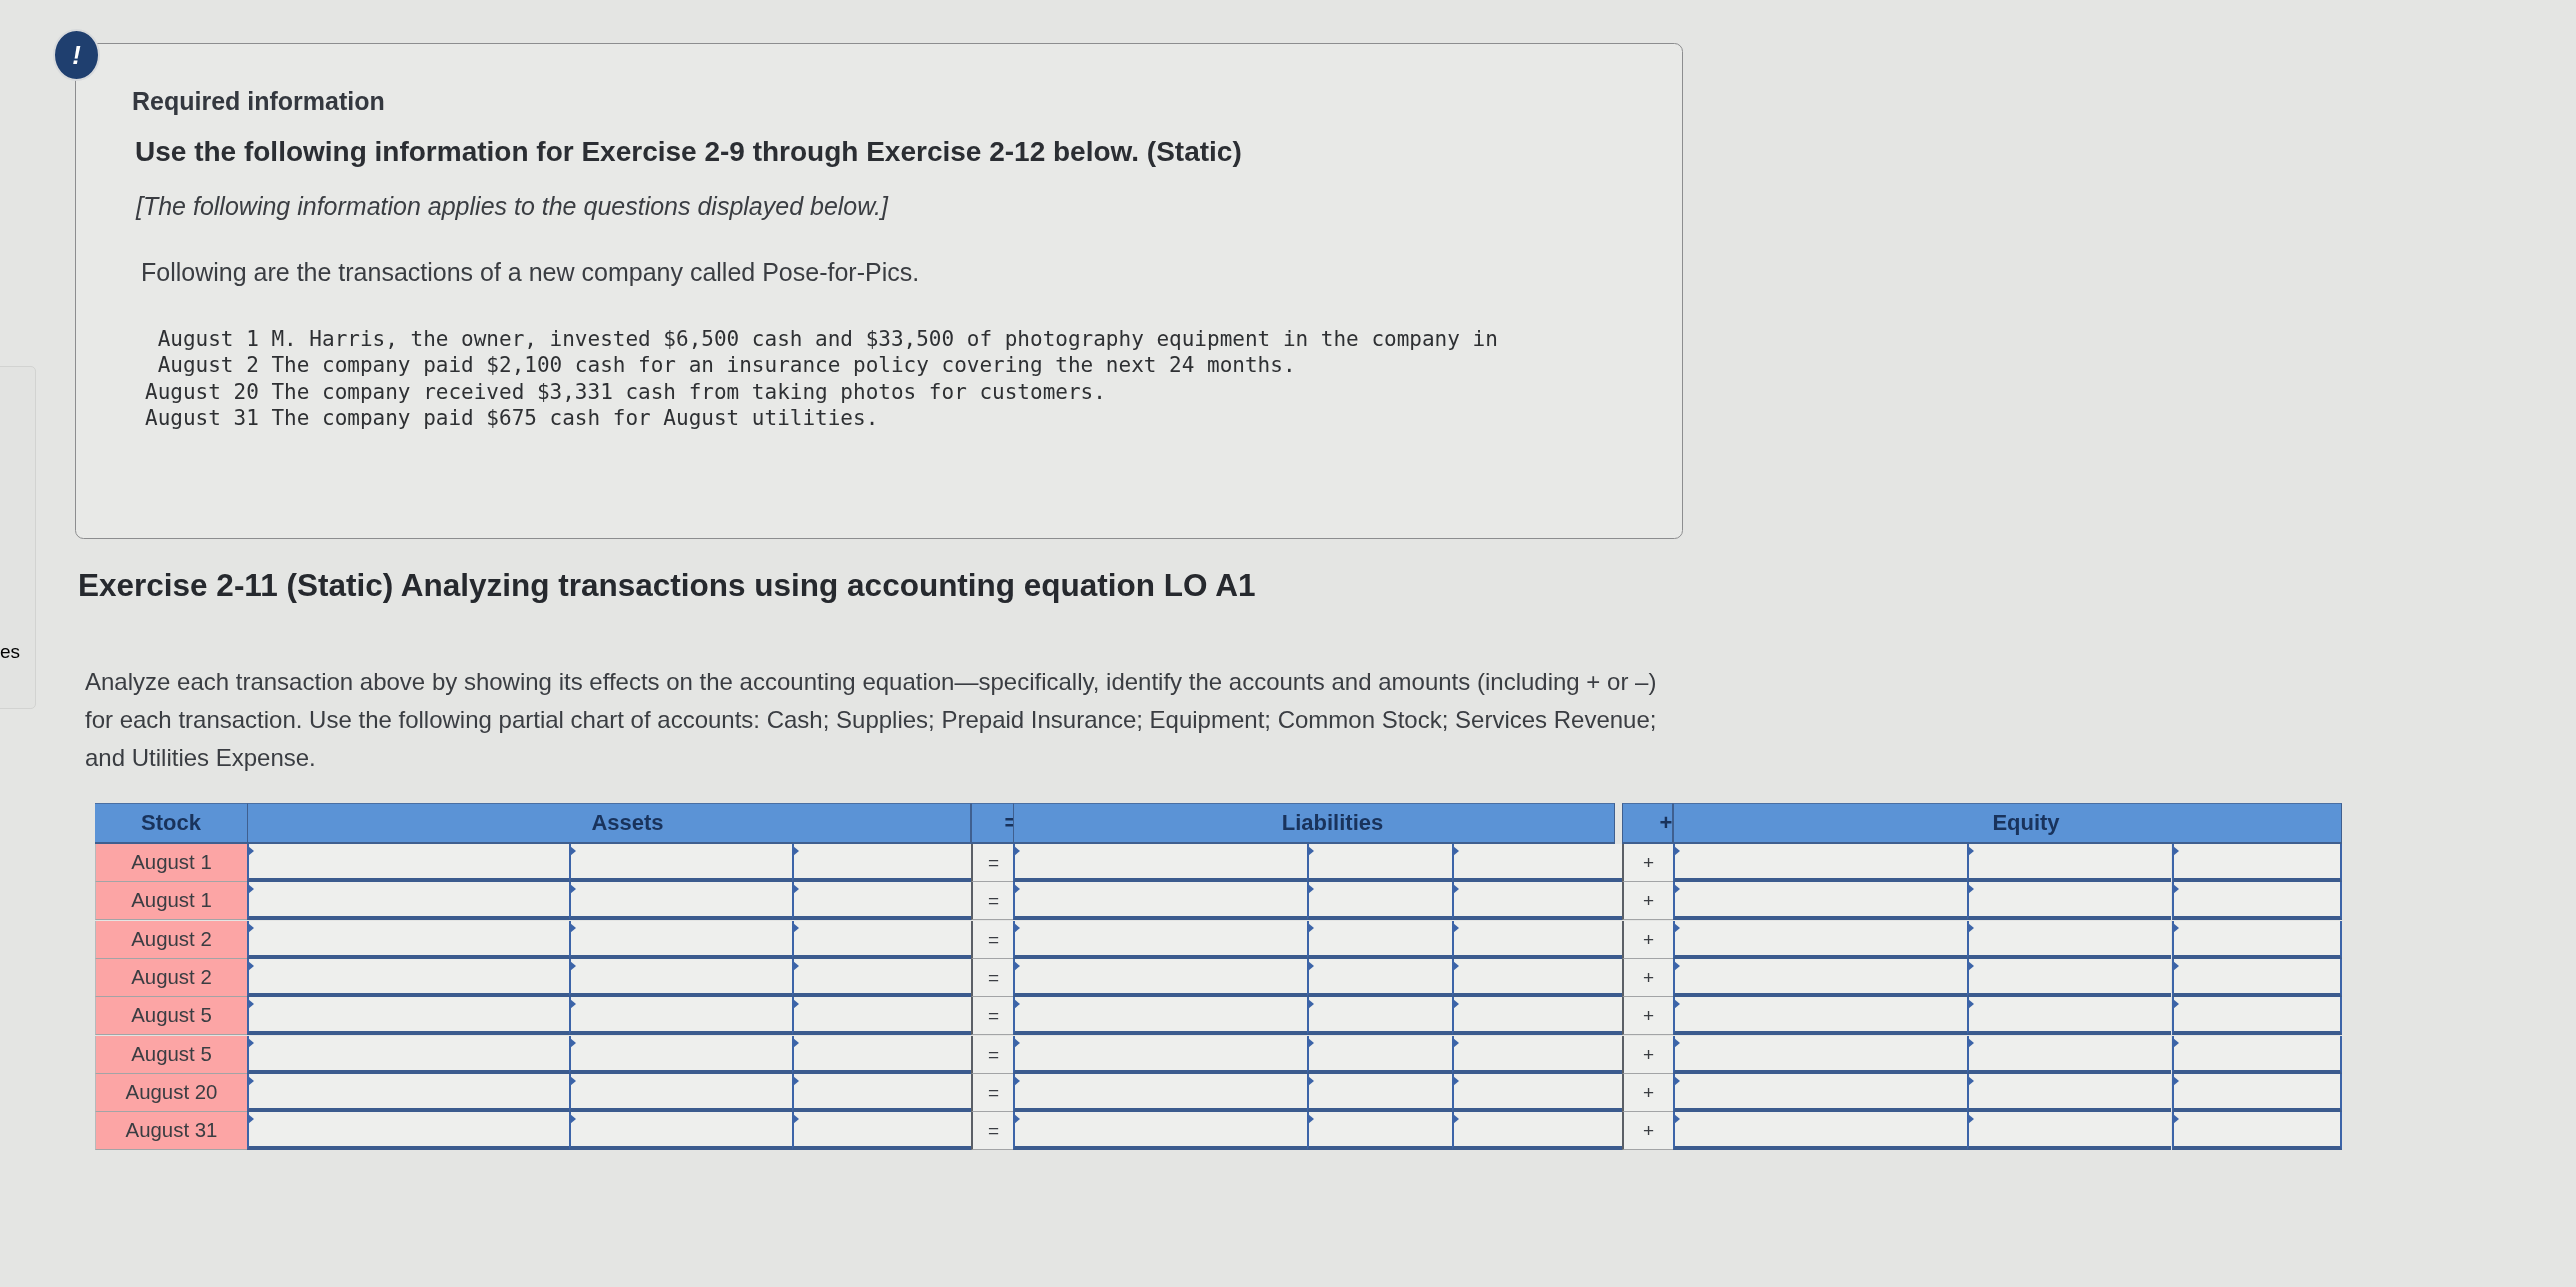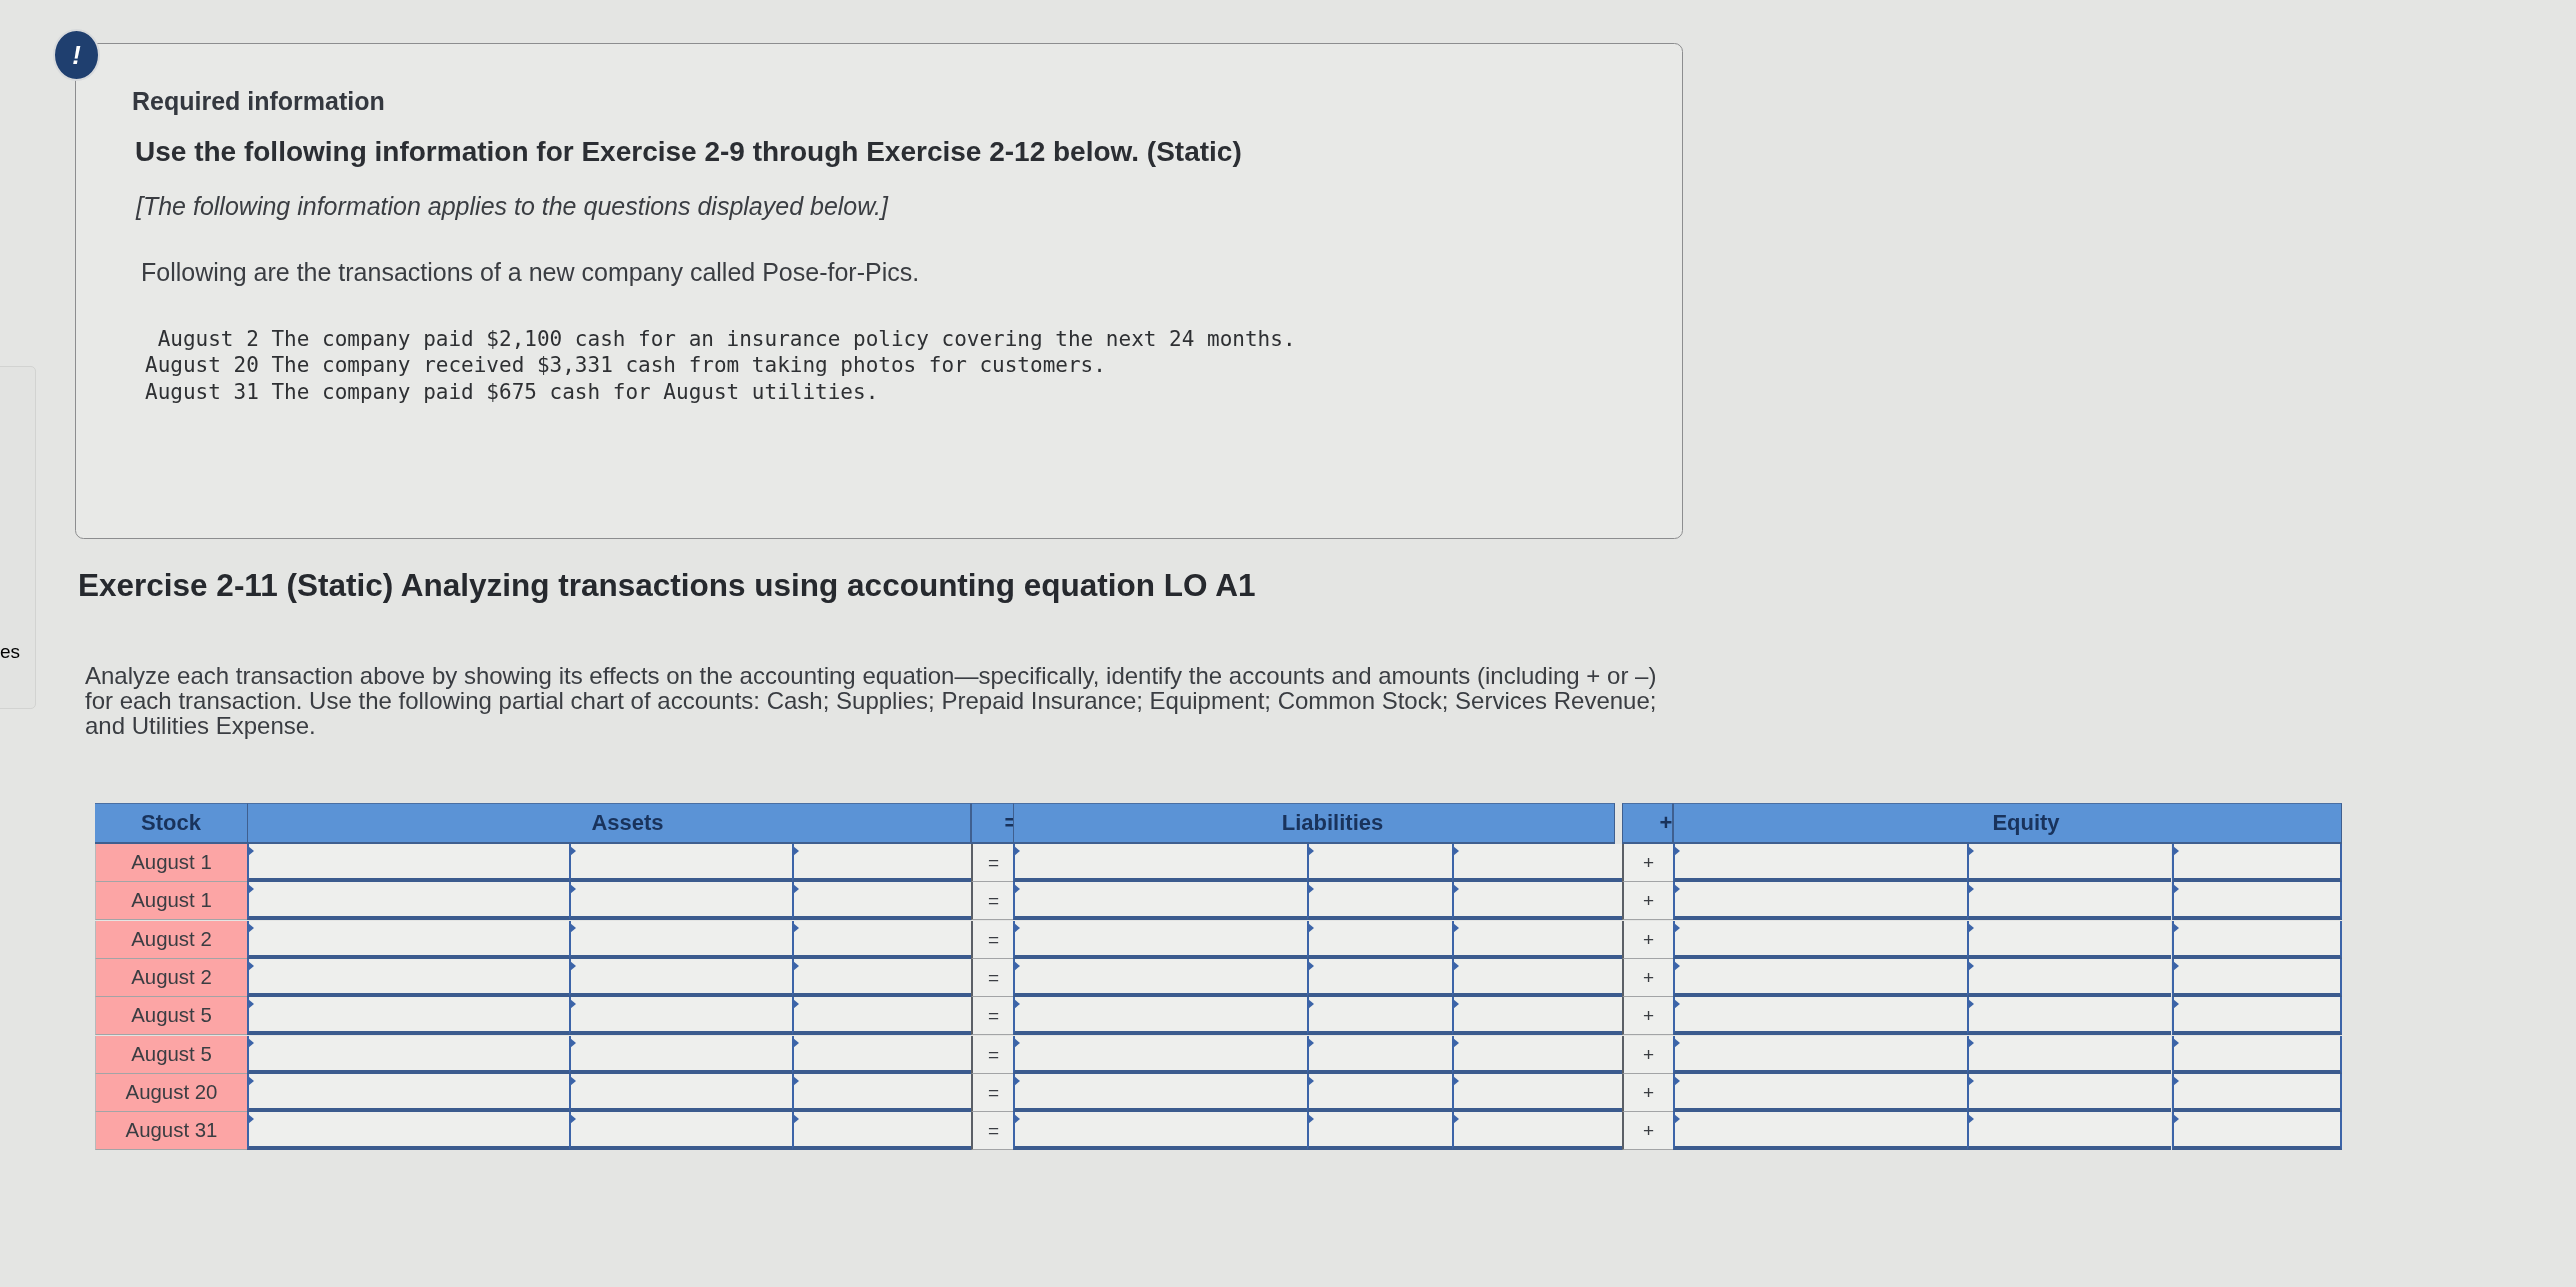--- a/index.html
+++ b/index.html
@@ -112,21 +112,21 @@
     font-size: 31.5px;
     font-weight: bold;
     color: #26292e;
   }
   .instructions {
     position: absolute;
     left: 85px;
     top: 663px;
     width: 1601px;
     font-size: 24px;
-    line-height: 25px;
+    line-height: 38px;
     color: #3a3d42;
   }
   .eq-table {
     position: absolute;
     left: 95px;
     top: 803px;
     width: 2247px;
     height: 349px;
   }
   .eq-header {
@@ -215,20 +215,21 @@
 <div class="left-panel"></div>
 <div class="left-panel-text">es</div>
 
 <div class="info-box"></div>
 <div class="alert-badge">!</div>
 <div class="req-title">Required information</div>
 <div class="use-following">Use the following information for Exercise 2-9 through Exercise 2-12 below. (Static)</div>
 <div class="applies">[The following information applies to the questions displayed below.]</div>
 <div class="following-are">Following are the transactions of a new company called Pose-for-Pics.</div>
 <div class="transactions">
+  <span class="txn-line"> August 1 M. Harris, the owner, invested $6,500 cash and $33,500 of photography equipment in the company in</span>
   <span class="txn-line"> August 2 The company paid $2,100 cash for an insurance policy covering the next 24 months.</span>
   <span class="txn-line">August 20 The company received $3,331 cash from taking photos for customers.</span>
   <span class="txn-line">August 31 The company paid $675 cash for August utilities.</span>
 </div>
 
 <div class="exercise-title">Exercise 2-11 (Static) Analyzing transactions using accounting equation LO A1</div>
 <div class="instructions">Analyze each transaction above by showing its effects on the accounting equation—specifically, identify the accounts and amounts (including + or –) for each transaction. Use the following partial chart of accounts: Cash; Supplies; Prepaid Insurance; Equipment; Common Stock; Services Revenue; and Utilities Expense.</div>
 
 <div class="eq-table" id="eq-table">
 

